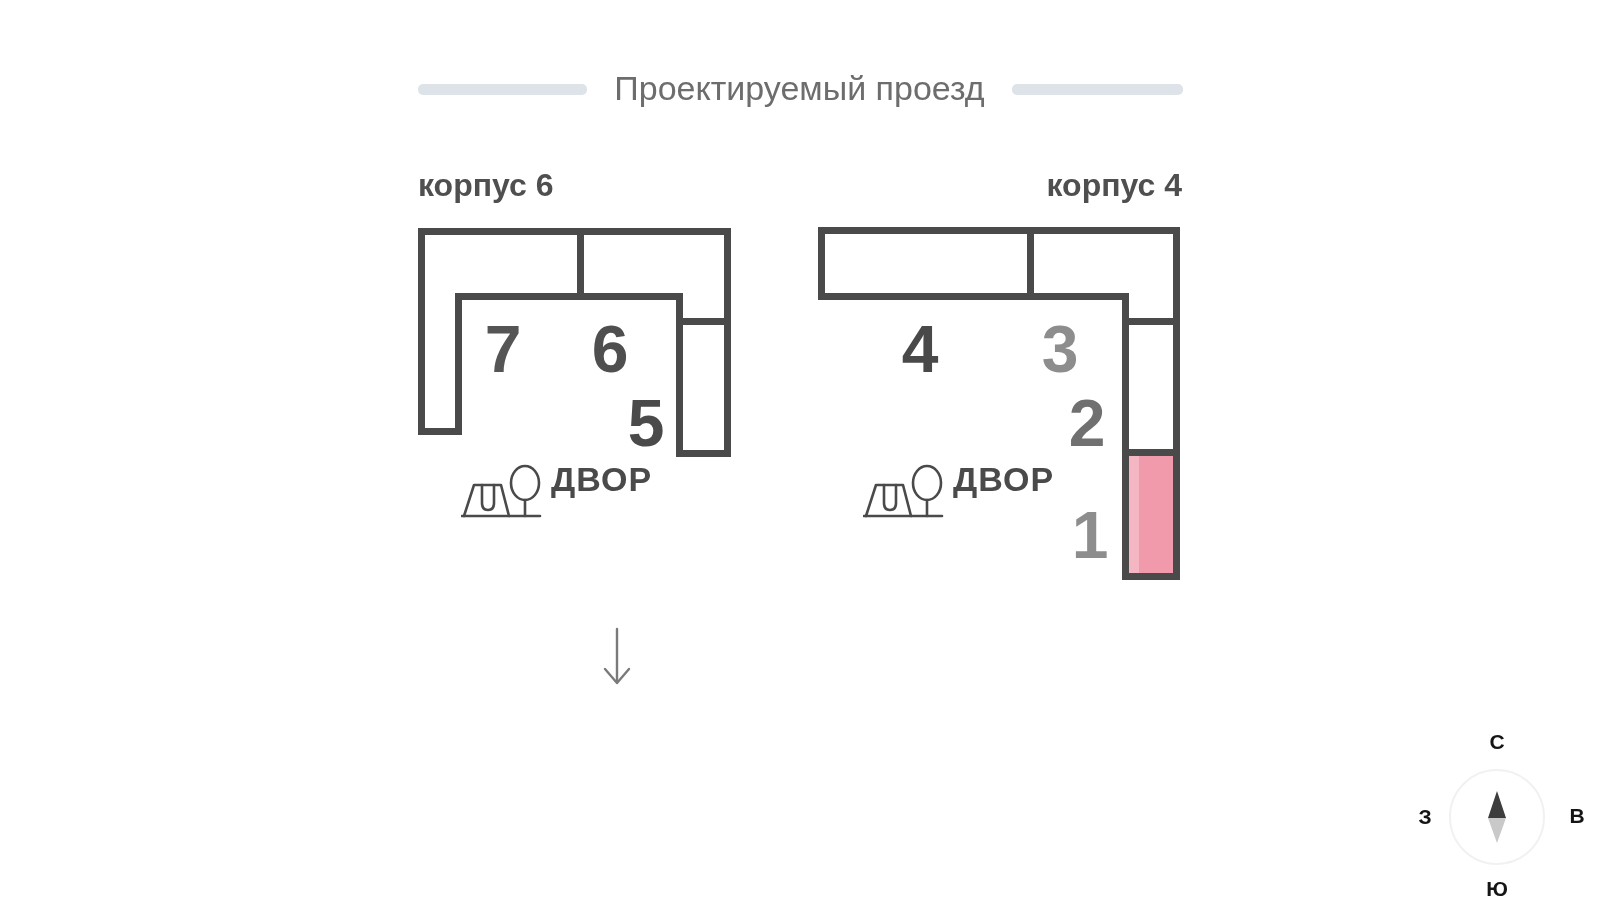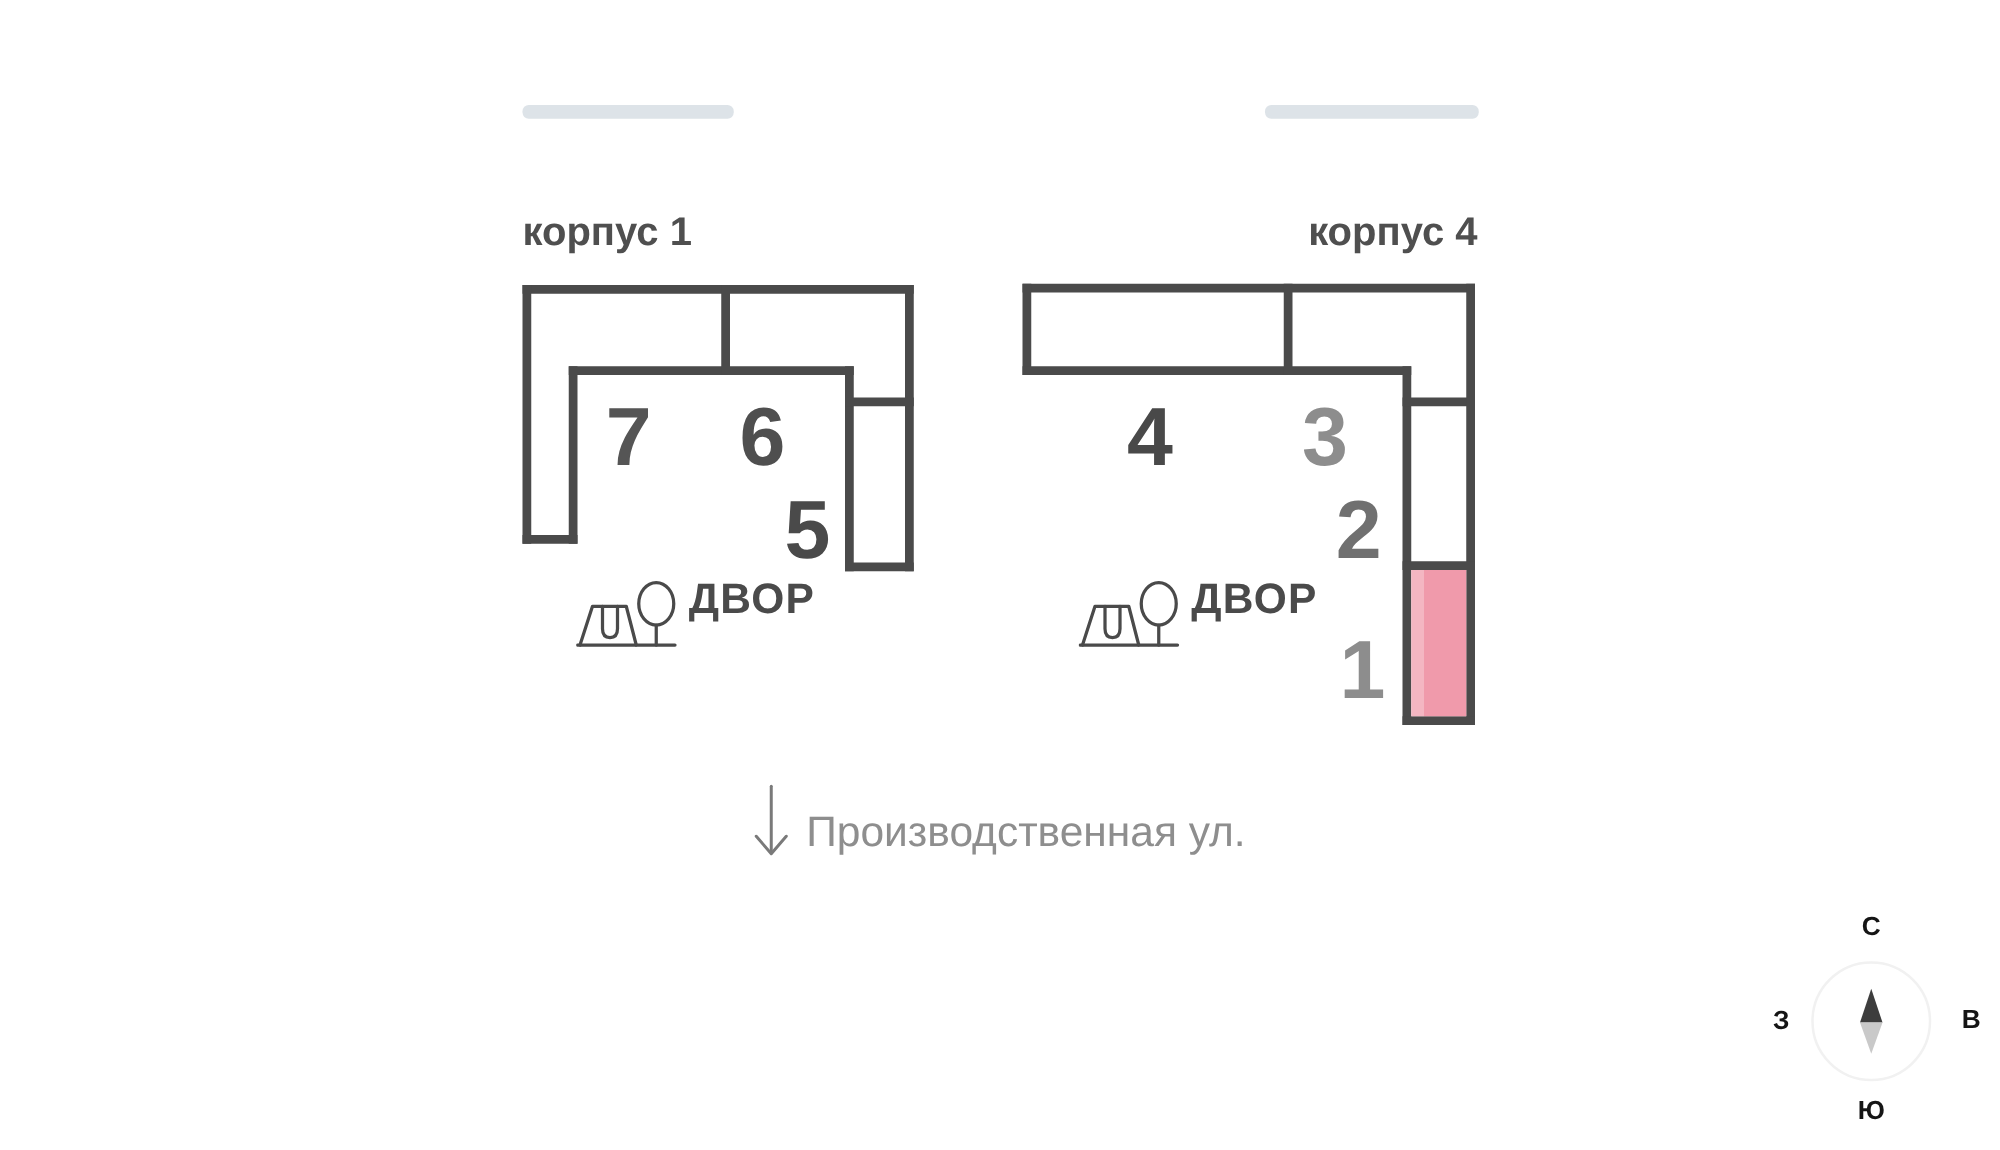--- a/index.html
+++ b/index.html
@@ -56,24 +56,25 @@
     position:absolute;width:24px;text-align:center;transform:translateX(-50%);
     font-size:21px;line-height:24px;font-weight:bold;color:#151515;
   }
 </style>
 </head>
 <body>
 
 <div class="canvas">
 
   <div class="bar" style="left:418px;width:169px;"></div>
+  <div class="street-title">Проектируемый проезд</div>
   <div class="bar" style="left:1012px;width:171px;"></div>
 
   <div>
-    <div class="bldg-label" style="left:418px;">корпус 1</div>
+    <div class="bldg-label" style="left:418px;">корпус 6</div>
 
     <div class="ln" style="left:418px;top:228px;width:313px;height:7px;"></div>
     <div class="ln" style="left:418px;top:228px;width:7px;height:207px;"></div>
     <div class="ln" style="left:418px;top:428px;width:44px;height:7px;"></div>
     <div class="ln" style="left:455px;top:293px;width:7px;height:142px;"></div>
     <div class="ln" style="left:455px;top:293px;width:228px;height:7px;"></div>
     <div class="ln" style="left:577px;top:228px;width:7px;height:72px;"></div>
     <div class="ln" style="left:676px;top:293px;width:7px;height:164px;"></div>
     <div class="ln" style="left:676px;top:318px;width:55px;height:7px;"></div>
     <div class="ln" style="left:724px;top:228px;width:7px;height:229px;"></div>
@@ -126,21 +127,20 @@
     </svg>
     <div class="yard-label" style="left:953px;">ДВОР</div>
   </div>
 
   <svg class="abs" style="left:601px;top:626px;" width="32" height="64" viewBox="0 0 32 64">
     <g fill="none" stroke="#7a7a7a" stroke-width="2.4" stroke-linecap="round" stroke-linejoin="round">
       <path d="M16,3 V56"></path>
       <path d="M4,43 L16,57 L28,43"></path>
     </g>
   </svg>
-  <div class="street-bottom-label">Производственная ул.</div>
 
   <div>
     <div class="compass-circle"></div>
     <div class="needle-up"></div>
     <div class="needle-down"></div>
     <div class="compass-label" style="left:1497px;top:730px;">С</div>
     <div class="compass-label" style="left:1577px;top:804px;">В</div>
     <div class="compass-label" style="left:1497px;top:877px;">Ю</div>
     <div class="compass-label" style="left:1425px;top:805px;">З</div>
   </div>

